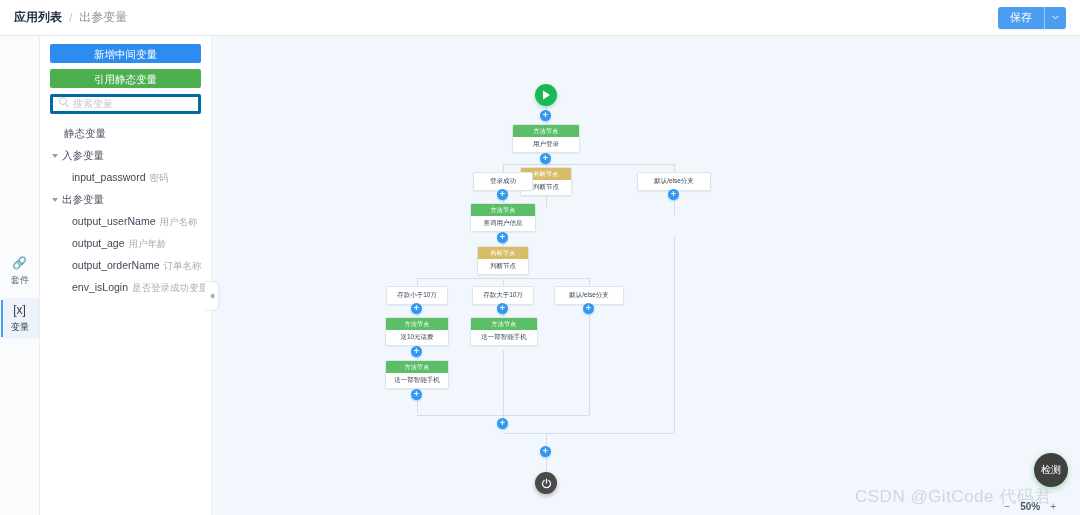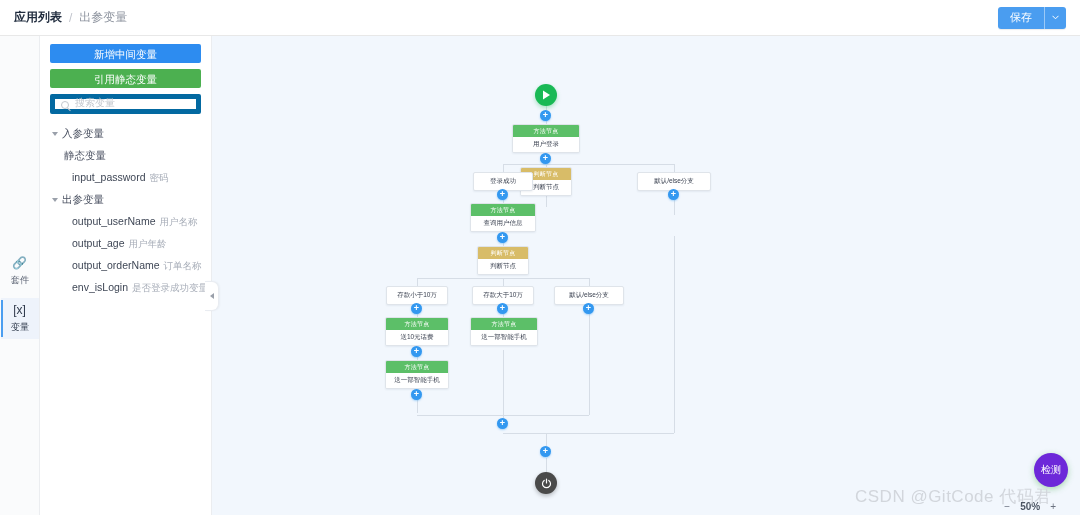--- a/index.html
+++ b/index.html
@@ -59,22 +59,22 @@
     position:absolute; left:40px; top:36px; width:172px; height:479px;
     background:#fff; border-right:1px solid #ebedf0; padding:8px 10px 0;
   }
   .pbtn {
     width:100%; height:19px; border:none; border-radius:2px; color:#fff;
     font-size:10.5px; cursor:pointer; margin-bottom:6px; line-height:19px; text-align:center;
   }
   .pbtn.blue { background:#2d8cf0; }
   .pbtn.green { background:#4cb050; }
   .search {
-    width:100%; height:20px; border:5px solid #0369a1; border-radius:2px;
-    display:flex; align-items:flex-end; gap:4px; padding:0 6px; margin-bottom:9px;
+    width:100%; height:20px; border:3px solid #0369a1; border-radius:2px;
+    display:flex; align-items:flex-start; gap:4px; padding:0 6px; margin-bottom:9px;
     background:#fff;
   }
   .search input {
     border:none; outline:none; font-size:10px; color:#9aa0aa; width:100%;
     font-family:inherit; background:transparent;
   }
   .search input::placeholder { color:#c3c7cd; }
   .mag { width:8px; height:8px; border:1px solid #c3c7cd; border-radius:50%;
     position:relative; flex:none; }
   .mag::after { content:""; position:absolute; right:-3px; bottom:-2px; width:4px;
@@ -132,21 +132,21 @@
     width:11px; height:11px; border-radius:50%; background:#3398f0;
     color:#fff; font-size:9px; line-height:11px; text-align:center; cursor:pointer;
     box-shadow:0 1px 2px rgba(51,152,240,.4); font-weight:bold;
   }
   .edge { position:absolute; background:#d6dde6; }
   .edge.v { width:1px; }
   .edge.h { height:1px; }
 
   .detect {
     position:absolute; right:12px; bottom:28px; width:34px; height:34px; border-radius:50%;
-    background:#6d28d9; color:#fff; font-size:10px; display:flex; align-items:center;
+    background:#404040; color:#fff; font-size:10px; display:flex; align-items:center;
     justify-content:center; cursor:pointer; box-shadow:0 2px 6px rgba(76,176,80,.45);
   }
   .zoomctl {
     position:absolute; right:24px; bottom:3px; display:flex; align-items:center;
     gap:10px; font-size:10px; color:#6b7280;
   }
   .zoomctl span { cursor:pointer; }
   .zlevel { cursor:default; font-weight:bold; color:#4b5563; }
 
   .watermark {
@@ -192,27 +192,27 @@
     <button class="pbtn blue">新增中间变量</button>
     <button class="pbtn green">引用静态变量</button>
 
     <div class="search">
       <span class="mag"></span>
       <input type="text" placeholder="搜索变量" style="">
     </div>
 
     <div class="tree">
 
+      <div class="t-group plain">
+        <span>静态变量</span>
+      </div>
+
       <div class="t-group">
         <span class="caret"></span>
         <span>入参变量</span>
-      </div>
-
-      <div class="t-group plain">
-        <span>静态变量</span>
       </div>
       <div class="t-leaf">
         <span class="t-key">input_password</span><span class="t-desc">密码</span>
       </div>
 
       <div class="t-group">
         <span class="caret"></span>
         <span>出参变量</span>
       </div>
       <div class="t-leaf">

